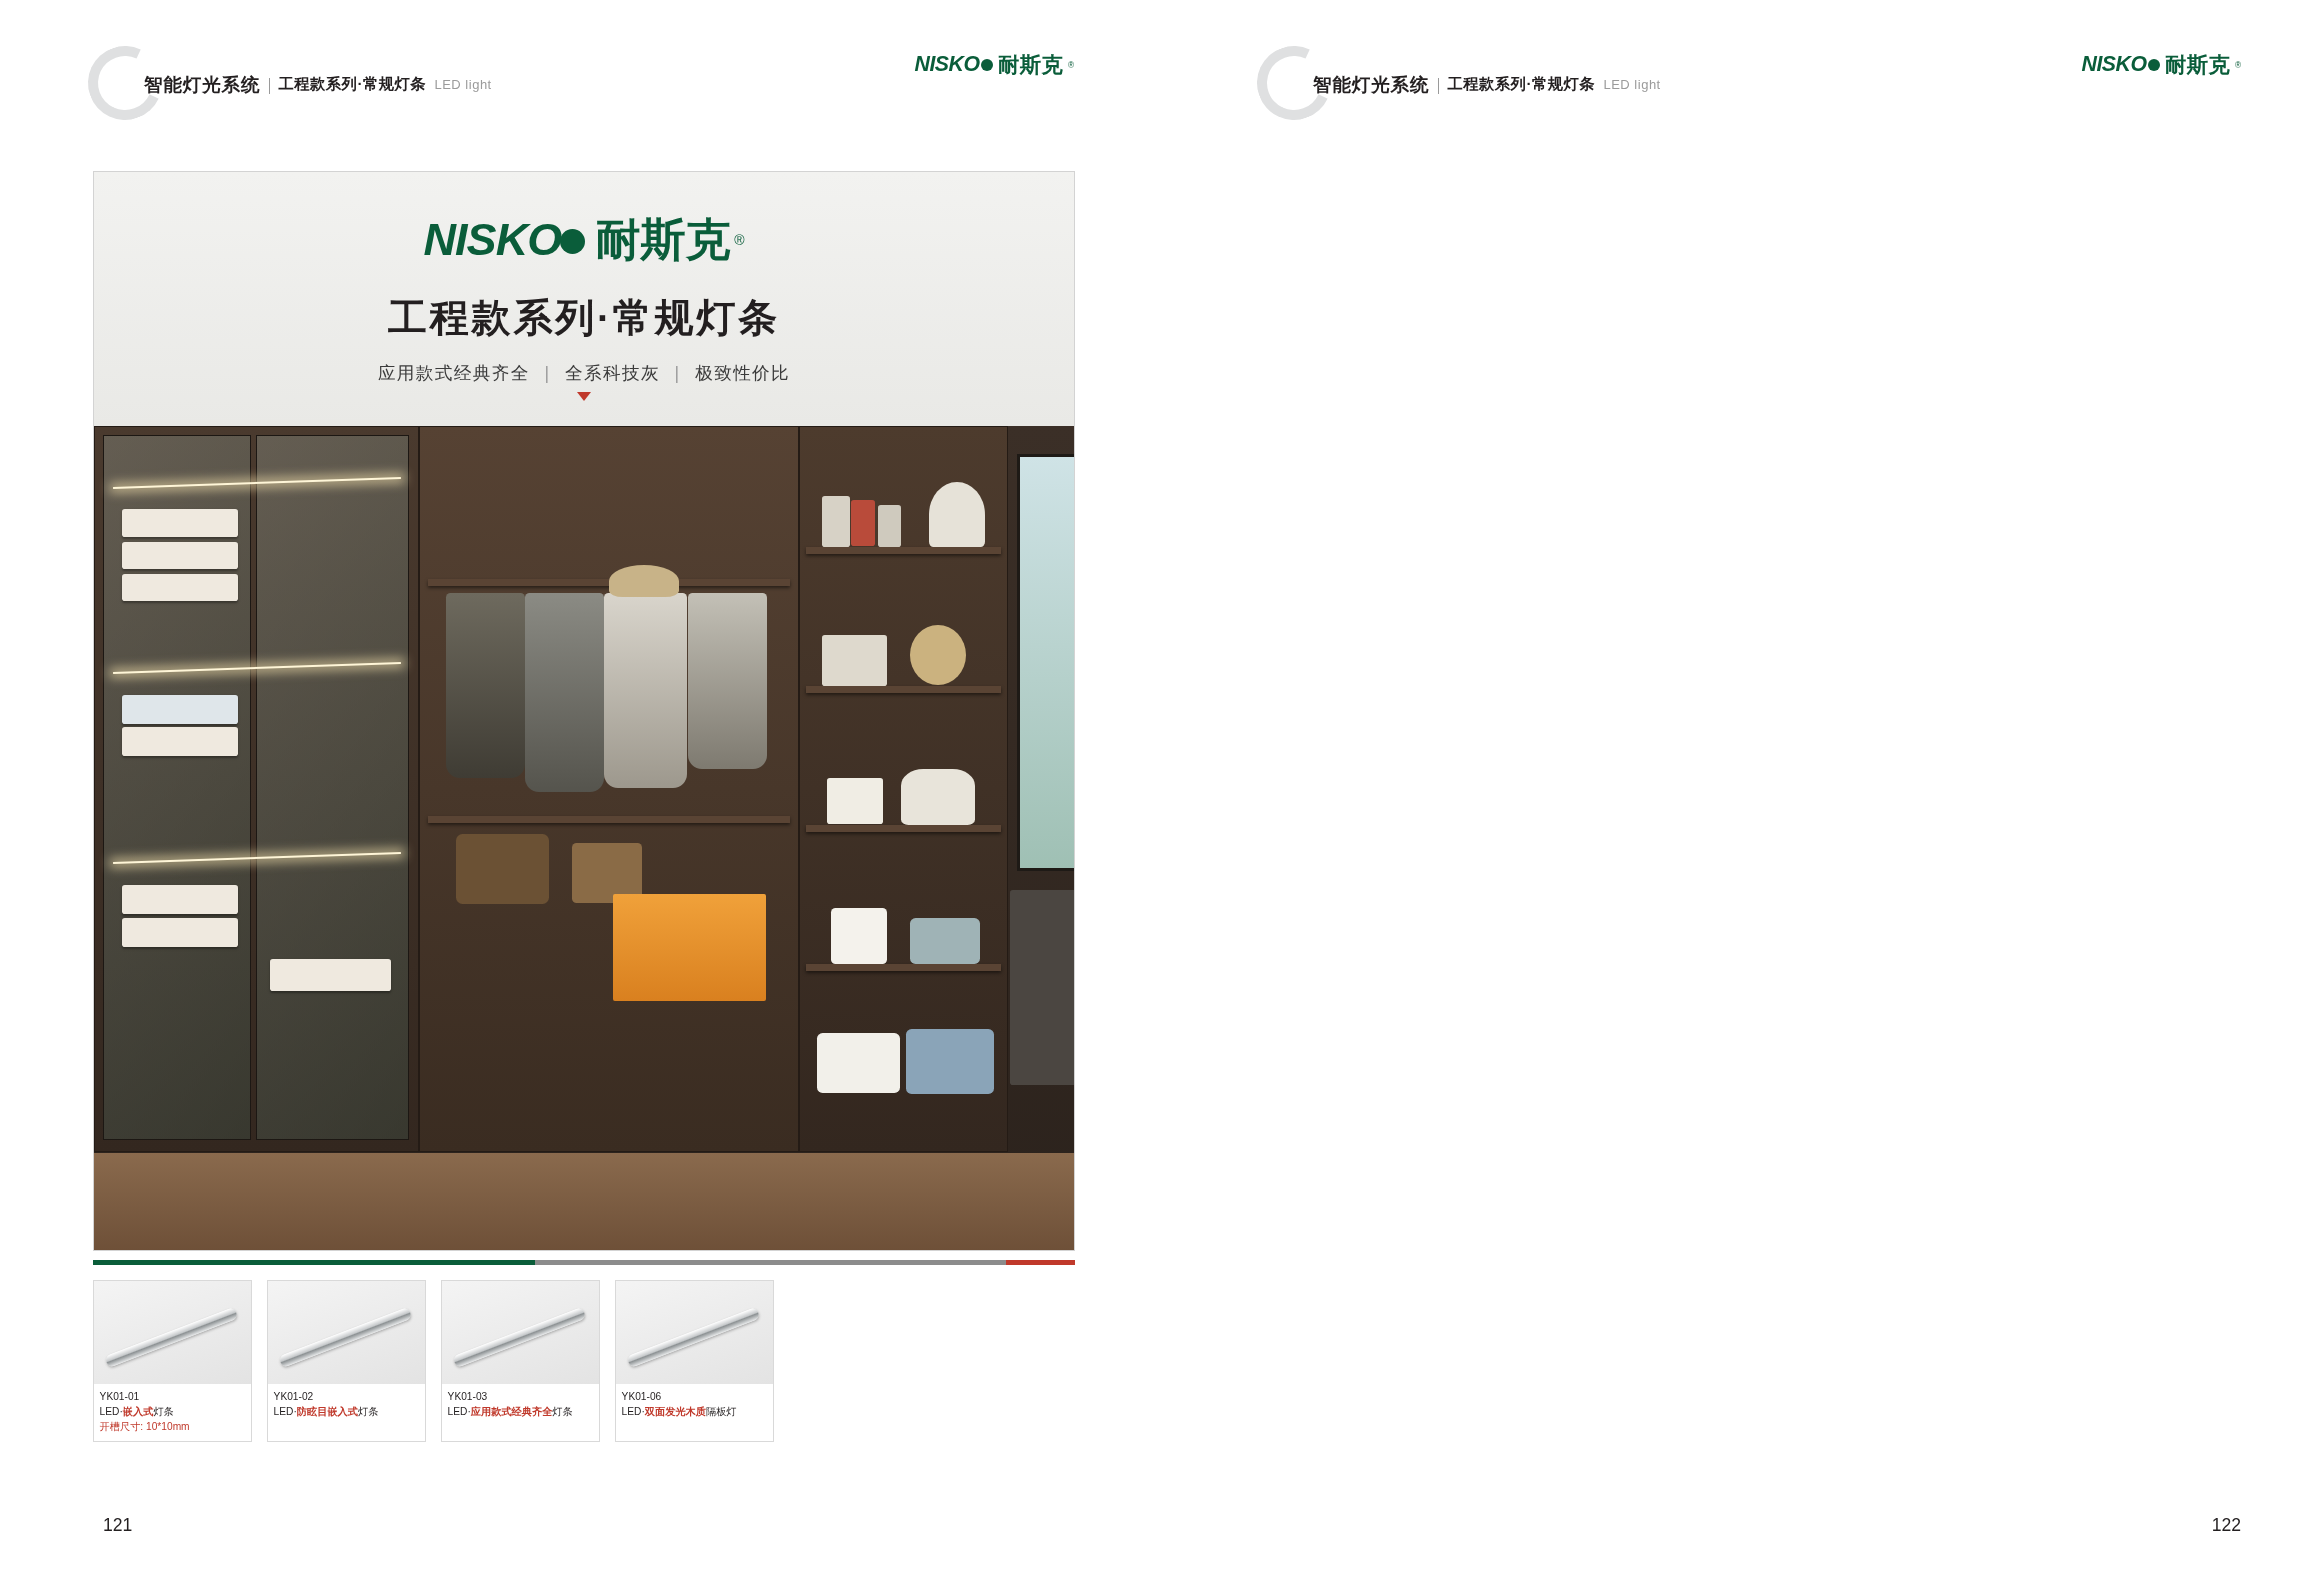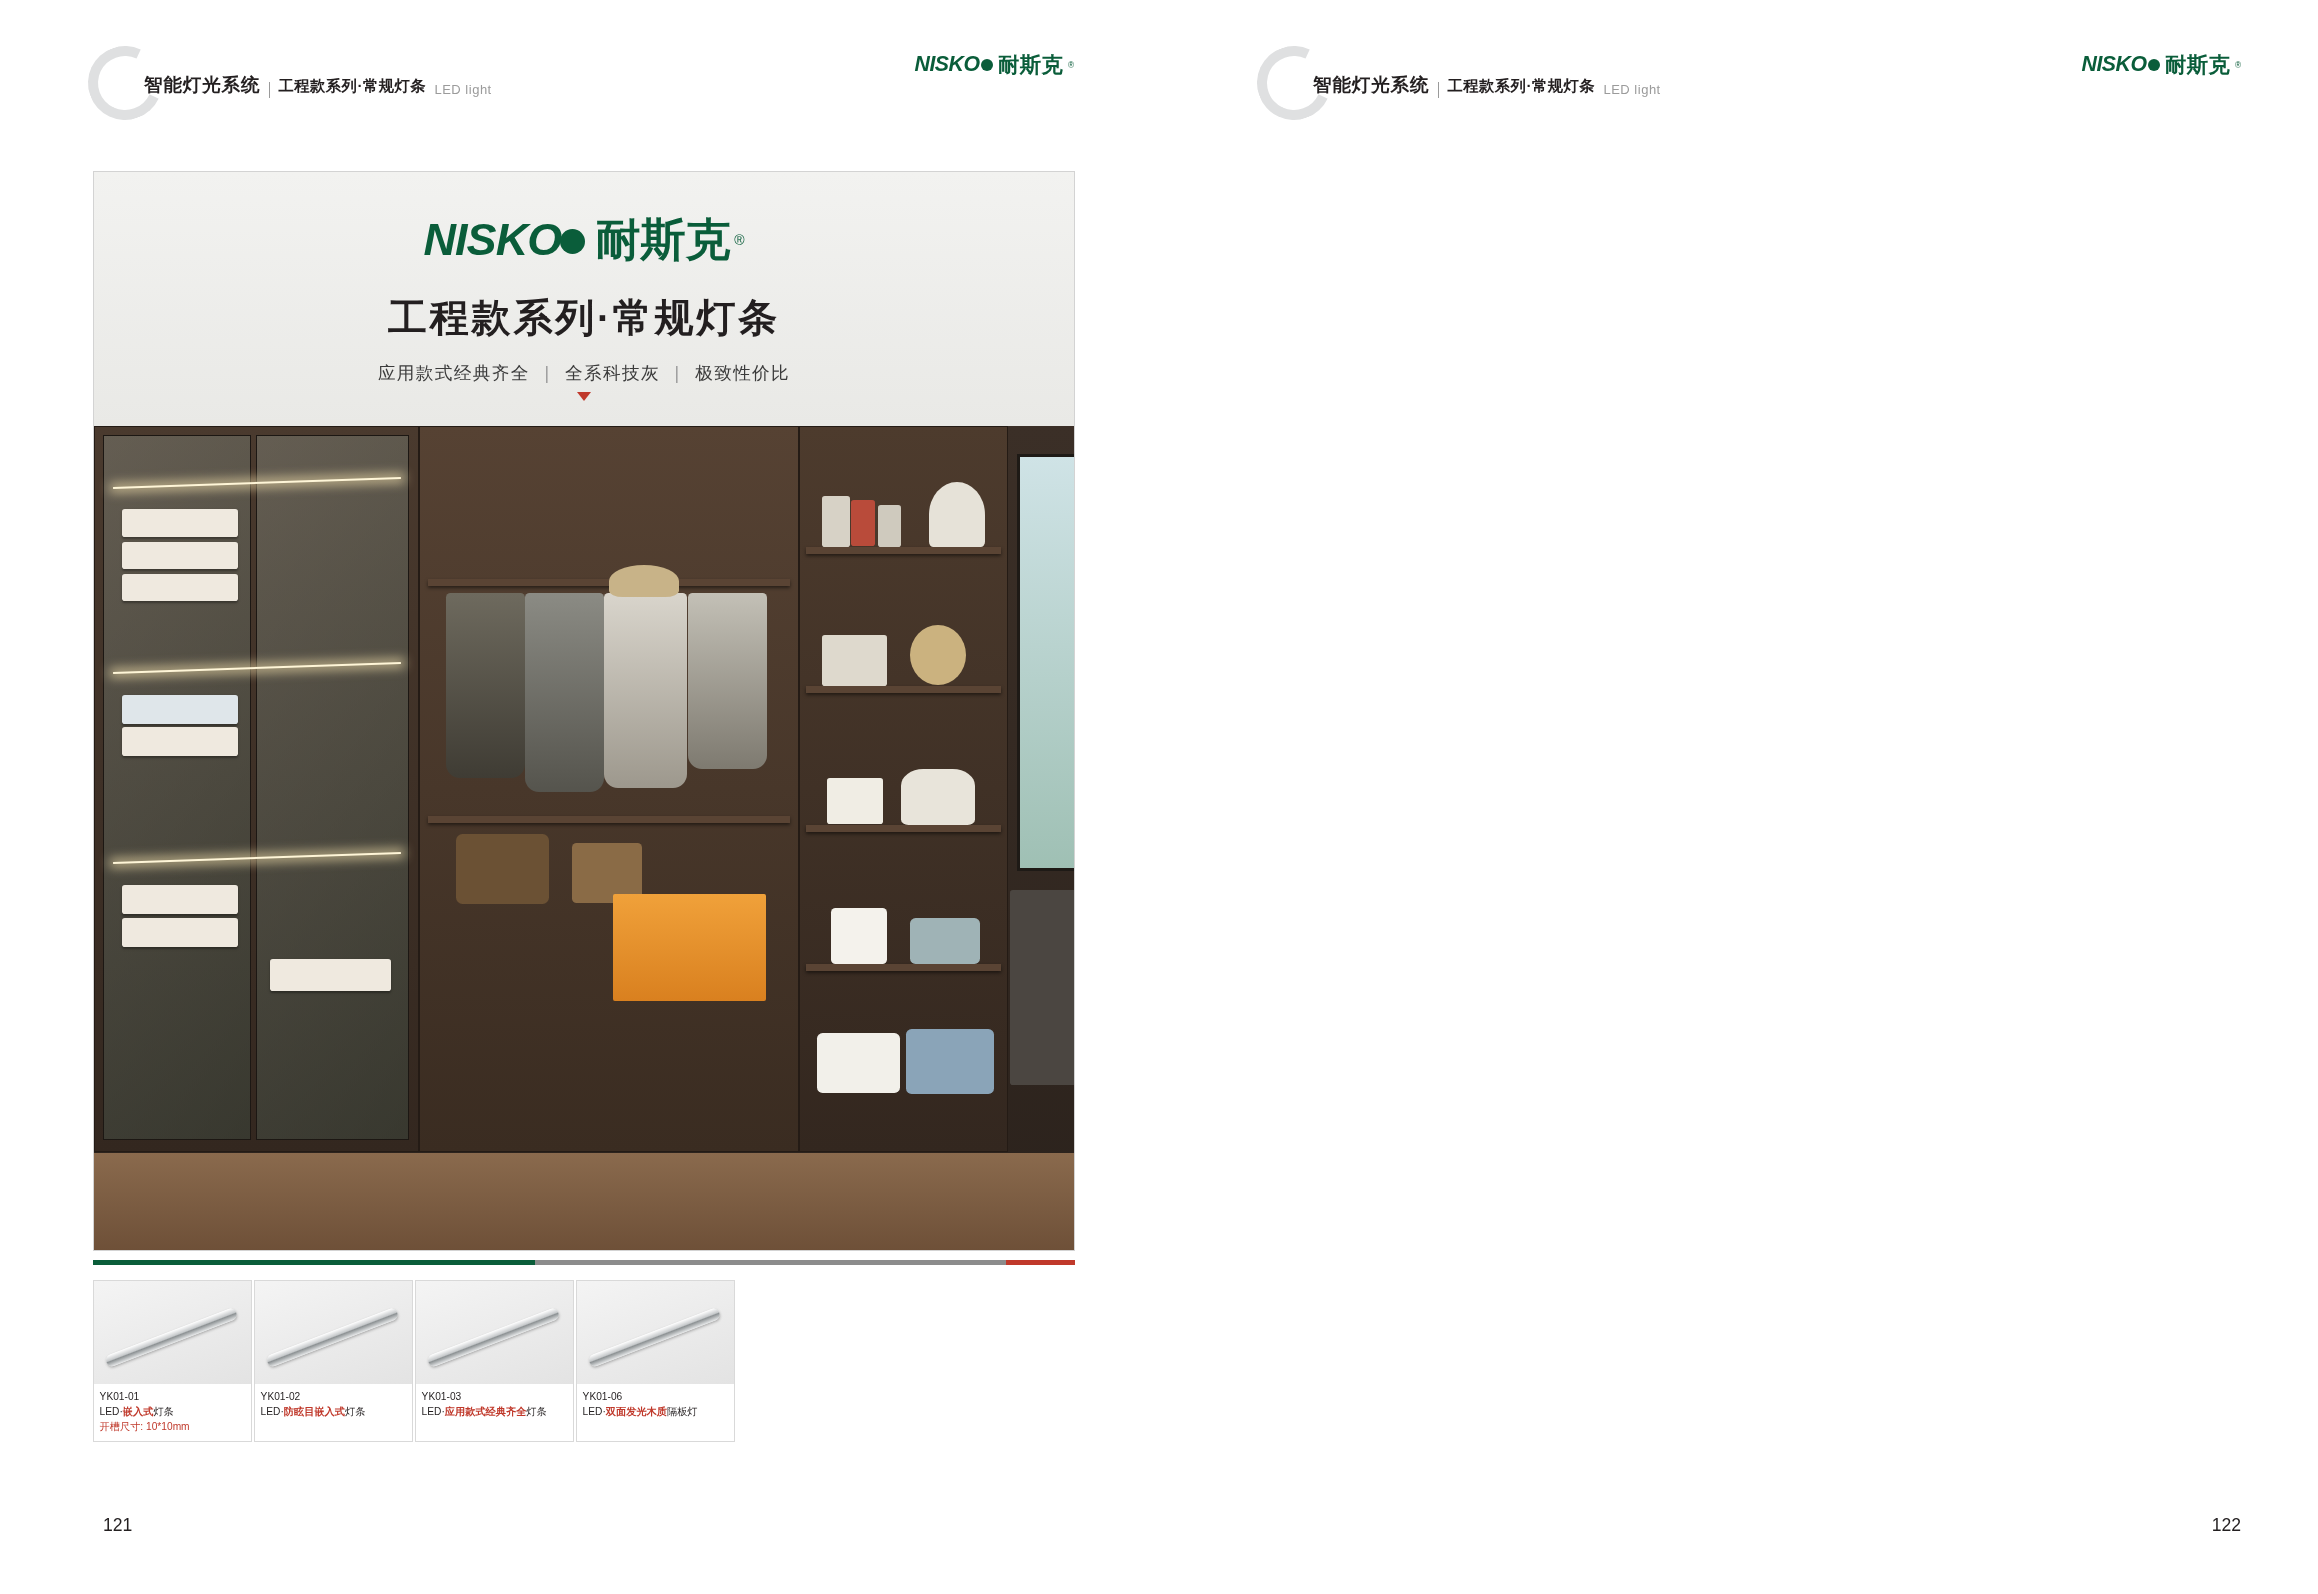--- a/index.html
+++ b/index.html
@@ -18,21 +18,21 @@
   .gutter { position:absolute; left:1167px; top:0; width:1.4px; height:1595px; background:#c9c9c9; }
 
   
   .hdr { position:absolute; top:56px; height:56px; display:flex; align-items:center; }
   .hdr-c {
     width:74px; height:74px; border-radius:50%;
     border:10.2px solid #dfe0e1; border-right-color:transparent;
     position:absolute; top:-10.2px; left:-4.6px;
     transform:rotate(-20deg);
   }
-  .hdr-txt { display:flex; align-items:flex-end; gap:0; white-space:nowrap; }
+  .hdr-txt { display:flex; align-items:center; gap:0; white-space:nowrap; }
   .hdr-main { font-size:18.5px; font-weight:bold; letter-spacing:0.9px; color:#231f20; }
   .hdr-bar { display:inline-block; width:1.4px; height:16px; background:#9a9a9a; margin:0 8.3px; position:relative; top:1.9px; }
   .hdr-sub { font-size:15.3px; font-weight:bold; color:#231f20; letter-spacing:0.5px;}
   .hdr-en { font-size:13px; color:#9b9b9b; margin-left:8.3px; letter-spacing:0.5px; }
 
   .logo { position:absolute; top:50px; display:flex; align-items:center; gap:4.6px; }
   .logo-n { font-size:21.3px; font-weight:bold; font-style:italic; letter-spacing:-0.5px; color:#0a5d3a; font-family:"Liberation Sans", sans-serif;}
   .logo-dot { display:inline-block; width:12px; height:12px; border-radius:50%; background:#0a5d3a; position:relative; top:0.9px; margin-left:-2.8px;}
   .logo-cn { font-size:21.3px; font-weight:bold; color:#0a5d3a; letter-spacing:0.5px;}
   .logo-r { font-size:8.3px; vertical-align:super; color:#0a5d3a;}
@@ -68,21 +68,21 @@
   .towel.b { background:#dfe6ea; }
   .ledline { position:absolute; height:2.3px; background:#fff6d8; box-shadow:0 0 10.2px 3.7px rgba(255,235,180,.65);}
   .drawer { position:absolute; background:linear-gradient(180deg,#f0a13a,#d9801f); border-radius:1.9px;}
   .cloth { position:absolute; border-radius:4.6px 4.6px 14px 14px; }
   .window { position:absolute; background:linear-gradient(180deg,#cfe3e6,#9fc0b4); border:3.7px solid #1e1a16;}
   .obj { position:absolute; border-radius:2.8px; }
 
   .swatch-rule { position:absolute; left:93px; top:1260px; width:982px; height:4.6px; display:flex; }
   .swatch-rule i { display:block; height:4.6px; }
 
-  .thumbs { position:absolute; left:93px; top:1280px; width:900px; display:flex; gap:2px;border-radius:12px; }
+  .thumbs { position:absolute; left:93px; top:1280px; width:900px; display:flex; gap:15px;border-radius:12px; }
   .thumb { width:159px; border:0.9px solid #d9d9d9; background:#fff; }
   .thumb .img { height:103px; background:linear-gradient(160deg,#f4f4f4,#e3e3e3); position:relative; overflow:hidden;}
   .thumb .bar { position:absolute; left:10.2px; top:54%; width:139px; height:12px; transform:rotate(-21deg) translateY(-50%);
     background:linear-gradient(180deg,#ffffff,#c6c9cb 45%,#8d9294 55%,#e7e9ea);
     border-radius:6px; box-shadow:0 1.4px 2.8px rgba(0,0,0,.28);}
   .thumb .cap { padding:4.6px 5.6px 6.5px; font-size:10.2px; line-height:1.5; }
   .thumb .code { color:#231f20; }
   .thumb .desc { color:#231f20; }
   .thumb .desc b { color:#c0392b; }
   .thumb .note { color:#c0392b; }

